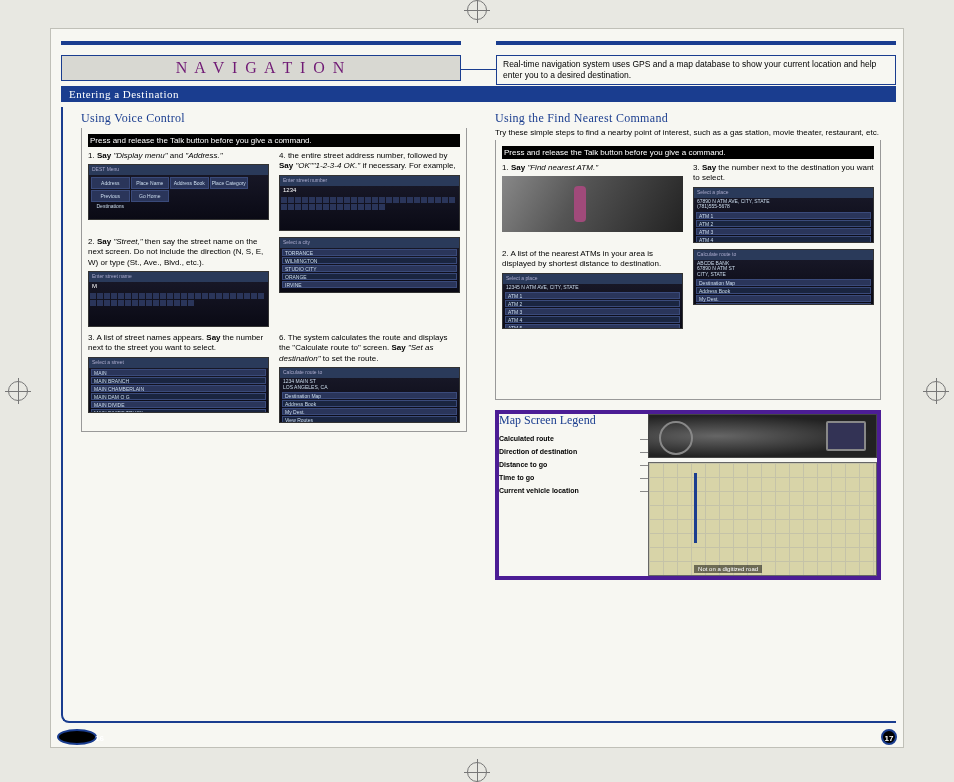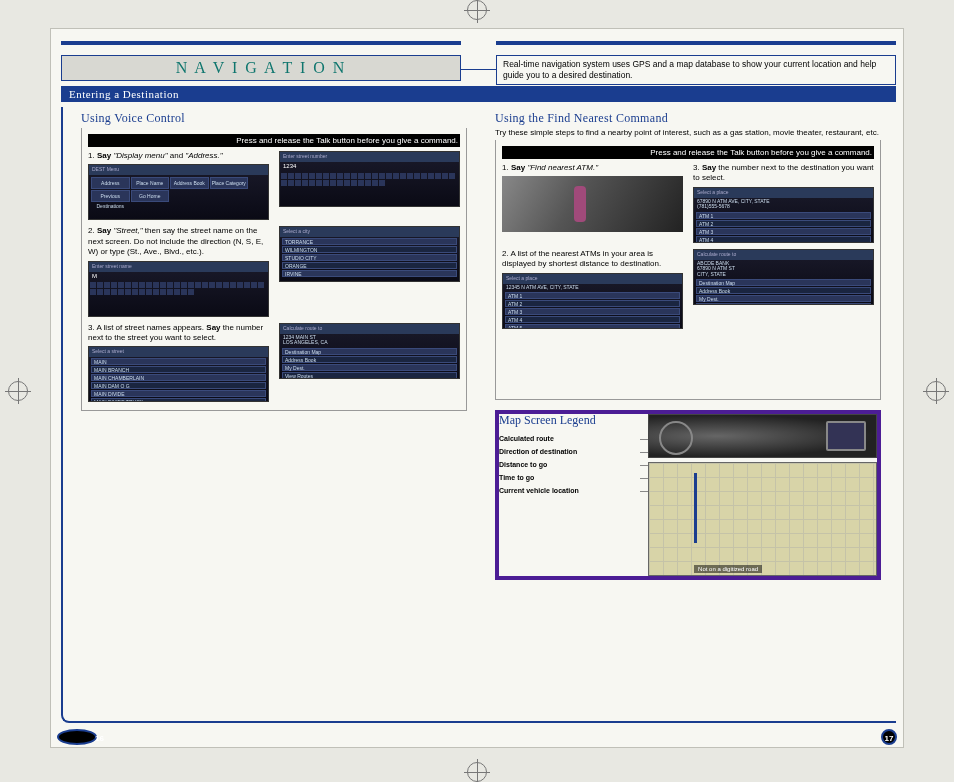--- a/index.html
+++ b/index.html
@@ -30,21 +30,21 @@
   .top-rule-right { left: 445px; width: 400px; }
   .title-band {
     position: absolute;
     top: 26px;
     left: 10px;
     width: 400px;
     height: 26px;
     background: #d8d8d2;
     border: 1px solid #1a3d8f;
     text-align: center;
-    color: #0f766e;
+    color: #701a75;
     font-family: "Times New Roman", serif;
     letter-spacing: 2px;
     font-size: 16px;
     line-height: 24px;
   }
   .intro-box {
     position: absolute;
     top: 26px;
     left: 445px;
     width: 400px;
@@ -108,21 +108,21 @@
   }
   .subintro {
     font-size: 8px;
     line-height: 1.25;
     margin-bottom: 2px;
   }
   .blackbar {
     background: #000;
     color: #fff;
     font-size: 8px;
-    text-align: right;
+    text-align: left;
     padding: 2px;
     margin-bottom: 4px;
   }
   .box {
     border-left: 1px solid #999;
     border-right: 1px solid #999;
     border-bottom: 1px solid #999;
     padding: 6px 6px 8px 6px;
     margin-bottom: 10px;
   }
@@ -346,21 +346,21 @@
 <div class="crop-mark cm-bottom"></div>
 <div class="crop-mark cm-left"></div>
 <div class="crop-mark cm-right"></div>
 
 <div class="page-container">
   <div class="top-rule-left"></div>
   <div class="top-rule-right"></div>
 
   <div class="title-band">N A V I G A T I O N</div>
   <div class="connector-line"></div>
-  <div class="intro-box">Real-time navigation system uses GPS and a map database to show your current location and help guide you to a desired destination.</div>
+  <div class="intro-box">Real-time navigation system uses GPS and a map database to show your current location and help enter you to a desired destination.</div>
 
   <div class="section-header">Entering a Destination</div>
   <div class="content-frame"></div>
 
   <div class="columns">
 
     <div class="col">
       <div class="subhead">Using Voice Control</div>
       <div class="box">
         <div class="blackbar">Press and release the Talk button before you give a command.</div>
@@ -373,20 +373,21 @@
                   <span>Address</span>
                   <span>Place Name</span>
                   <span>Address Book</span>
                   <span>Place Category</span>
                   <span>Previous Destinations</span>
                   <span>Go Home</span>
                 </div>
               </div>
             </div>
             <div class="step">
+              <div class="step-text">4. the entire street address number, followed by <b>Say</b> <i>"OK"</i><i>"1-2-3-4 OK."</i> if necessary. For example, </div>
               <div class="mock-screen">
                 <div class="ms-header">Enter street number</div>
                 <div style="font-size: 6px; color: rgb(255, 255, 255); padding: 1px 3px;">1234</div>
                 <div class="mock-keyboard">
                   <span></span>
                   <span></span>
                   <span></span>
                   <span></span>
                   <span></span>
                   <span></span>
@@ -492,20 +493,21 @@
                 <div class="ms-header">Select a street</div>
                 <div class="mock-list-row">MAIN</div>
                 <div class="mock-list-row alt">MAIN BRANCH</div>
                 <div class="mock-list-row">MAIN CHAMBERLAIN</div>
                 <div class="mock-list-row alt">MAIN DAM O G</div>
                 <div class="mock-list-row">MAIN DIVIDE</div>
                 <div class="mock-list-row alt">MAIN DIVIDE TRUCK</div>
               </div>
             </div>
             <div class="step">
+              <div class="step-text">6. The system calculates the route and displays the "Calculate route to" screen. <b>Say</b> <i>"Set as destination"</i> to set the route.</div>
               <div class="mock-screen">
                 <div class="ms-header">Calculate route to</div>
                 <div style="font-size: 5px; color: rgb(204, 221, 238); padding: 1px 3px; white-space: pre-line; line-height: 1.1;">1234 MAIN ST
 LOS ANGELES, CA</div>
                 <div class="mock-list-row">Destination Map</div>
                 <div class="mock-list-row alt">Address Book</div>
                 <div class="mock-list-row">My Dest.</div>
                 <div class="mock-list-row alt">View Routes</div>
               </div>
             </div>

